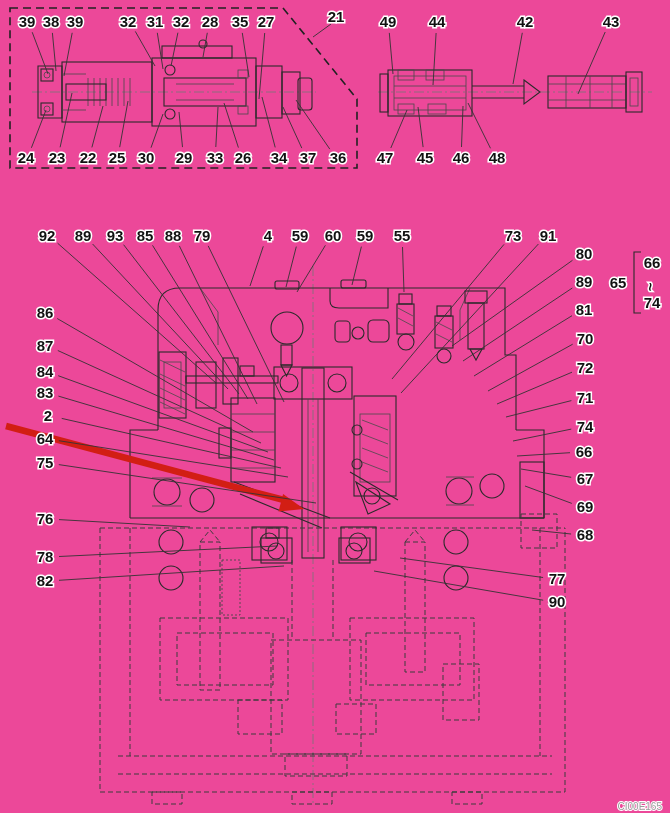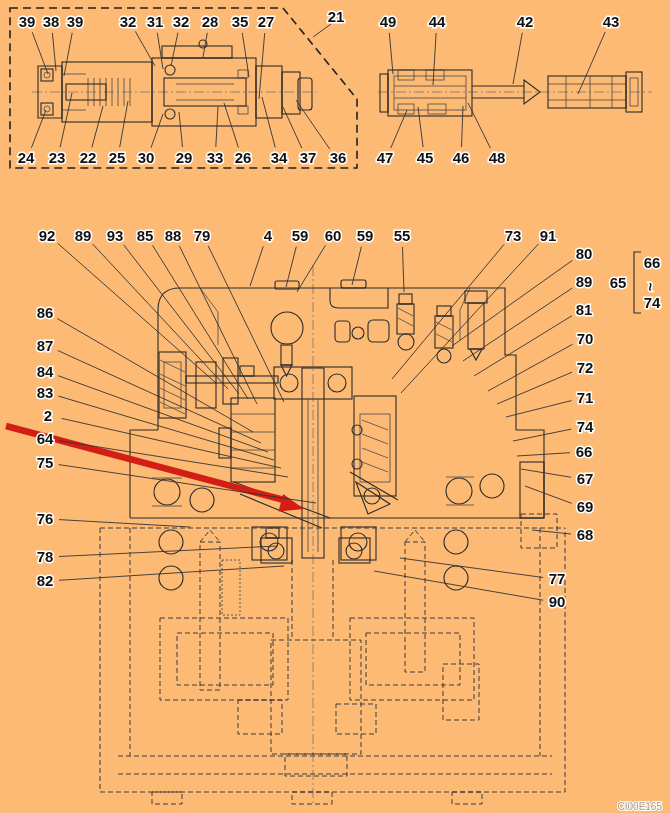--- a/index.html
+++ b/index.html
@@ -1,17 +1,17 @@
 <!DOCTYPE html>
 <html><head>
 <meta charset="utf-8">
 <style>
   html,body { margin:0; padding:0; background:#ffffff; }
   .canvas {
-    position:relative; width:670px; height:813px; background:#fdba74;
+    position:relative; width:670px; height:813px; background:#ec4899;
     font-family:"Liberation Sans", sans-serif; overflow:hidden;
   }
   svg { position:absolute; left:0; top:0; }
   
   .s  { fill:none; stroke:#2b2b2b; stroke-width:1.1; }
   .s2 { fill:none; stroke:#4a4a4a; stroke-width:0.8; }
   .d  { fill:none; stroke:#3c3c3c; stroke-width:1;   stroke-dasharray:5 3; }
   .d2 { fill:none; stroke:#4a4a4a; stroke-width:0.9; stroke-dasharray:2 2; }
   .cl { fill:none; stroke:#777;    stroke-width:0.8; stroke-dasharray:10 3 2 3; }
   .box{ fill:none; stroke:#222;    stroke-width:1.6; stroke-dasharray:8 5; }

